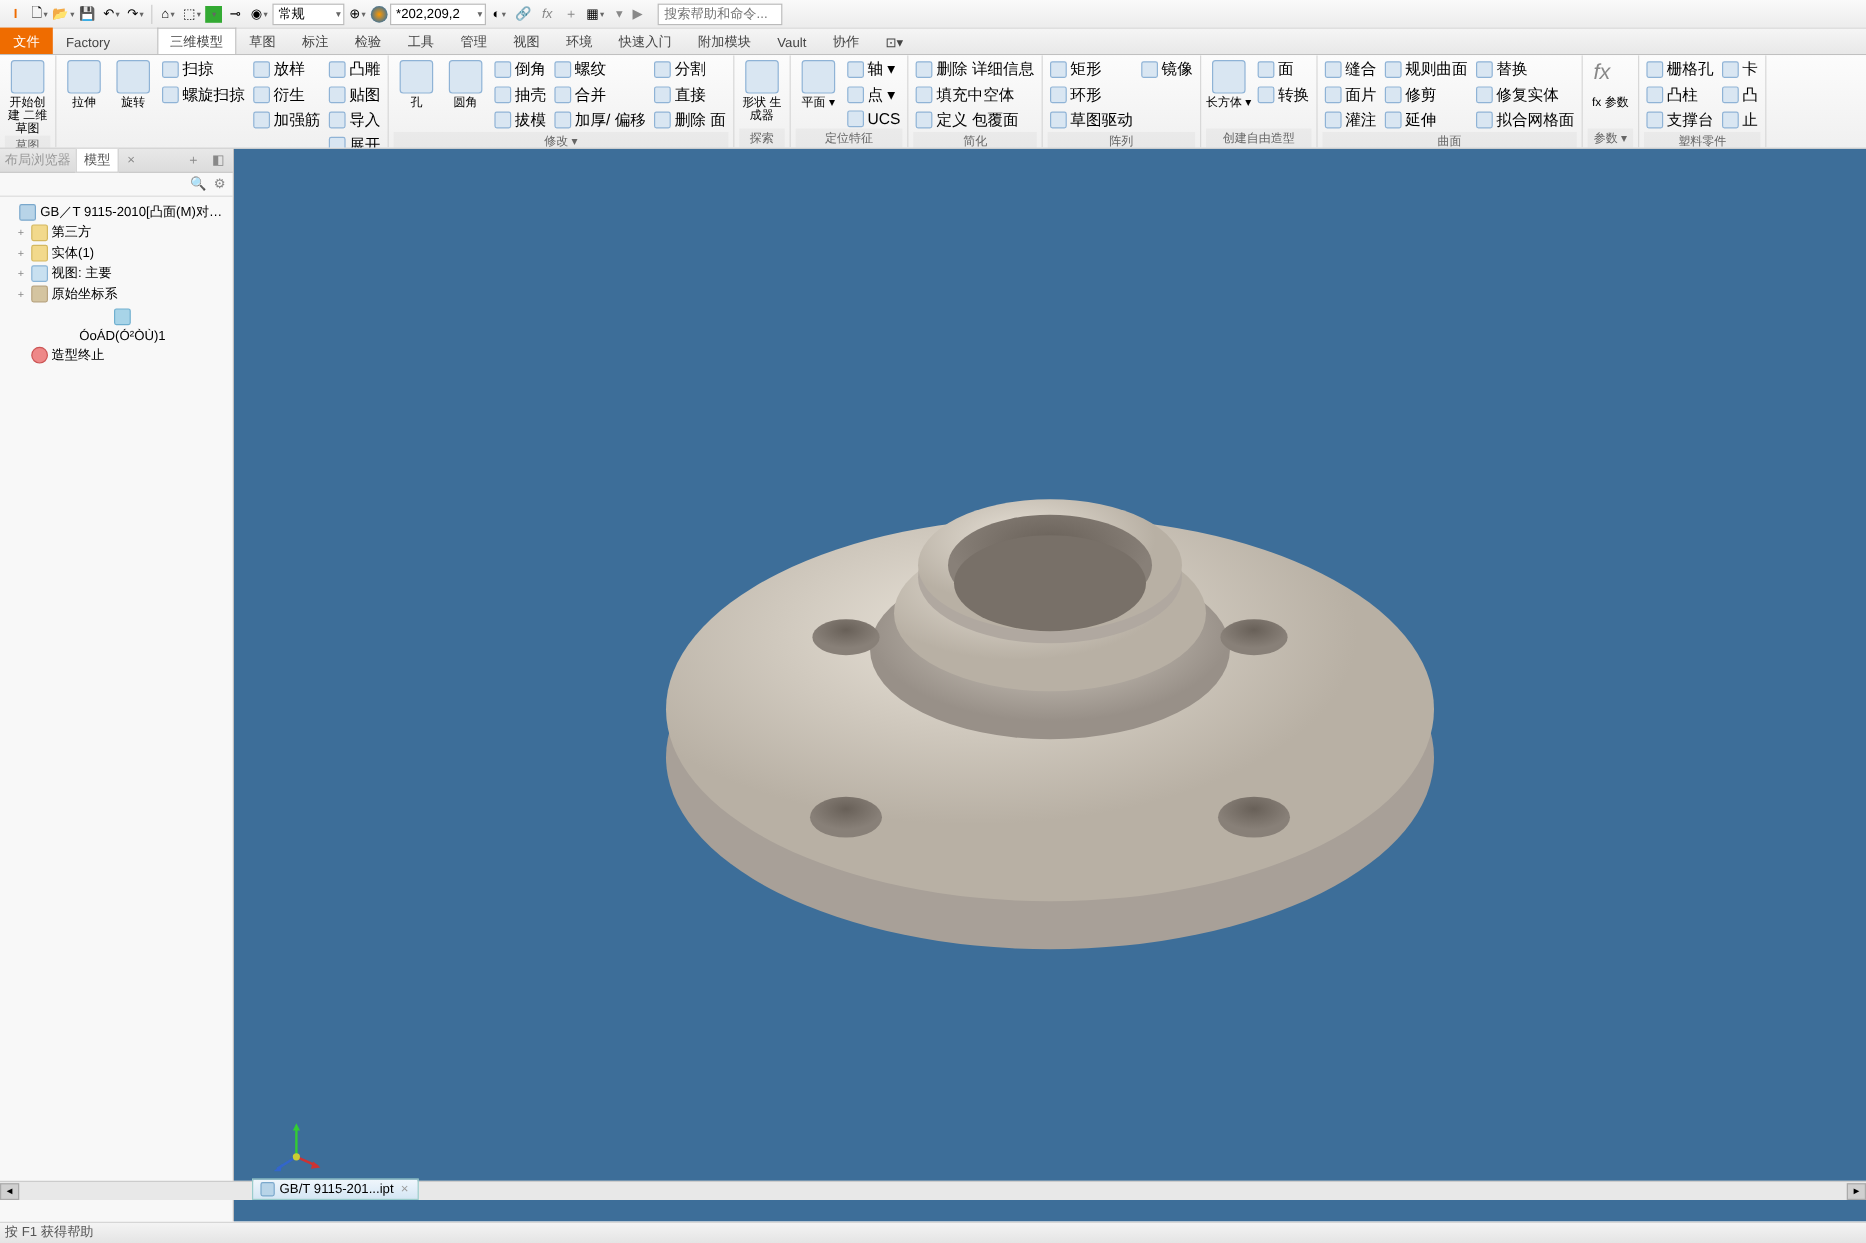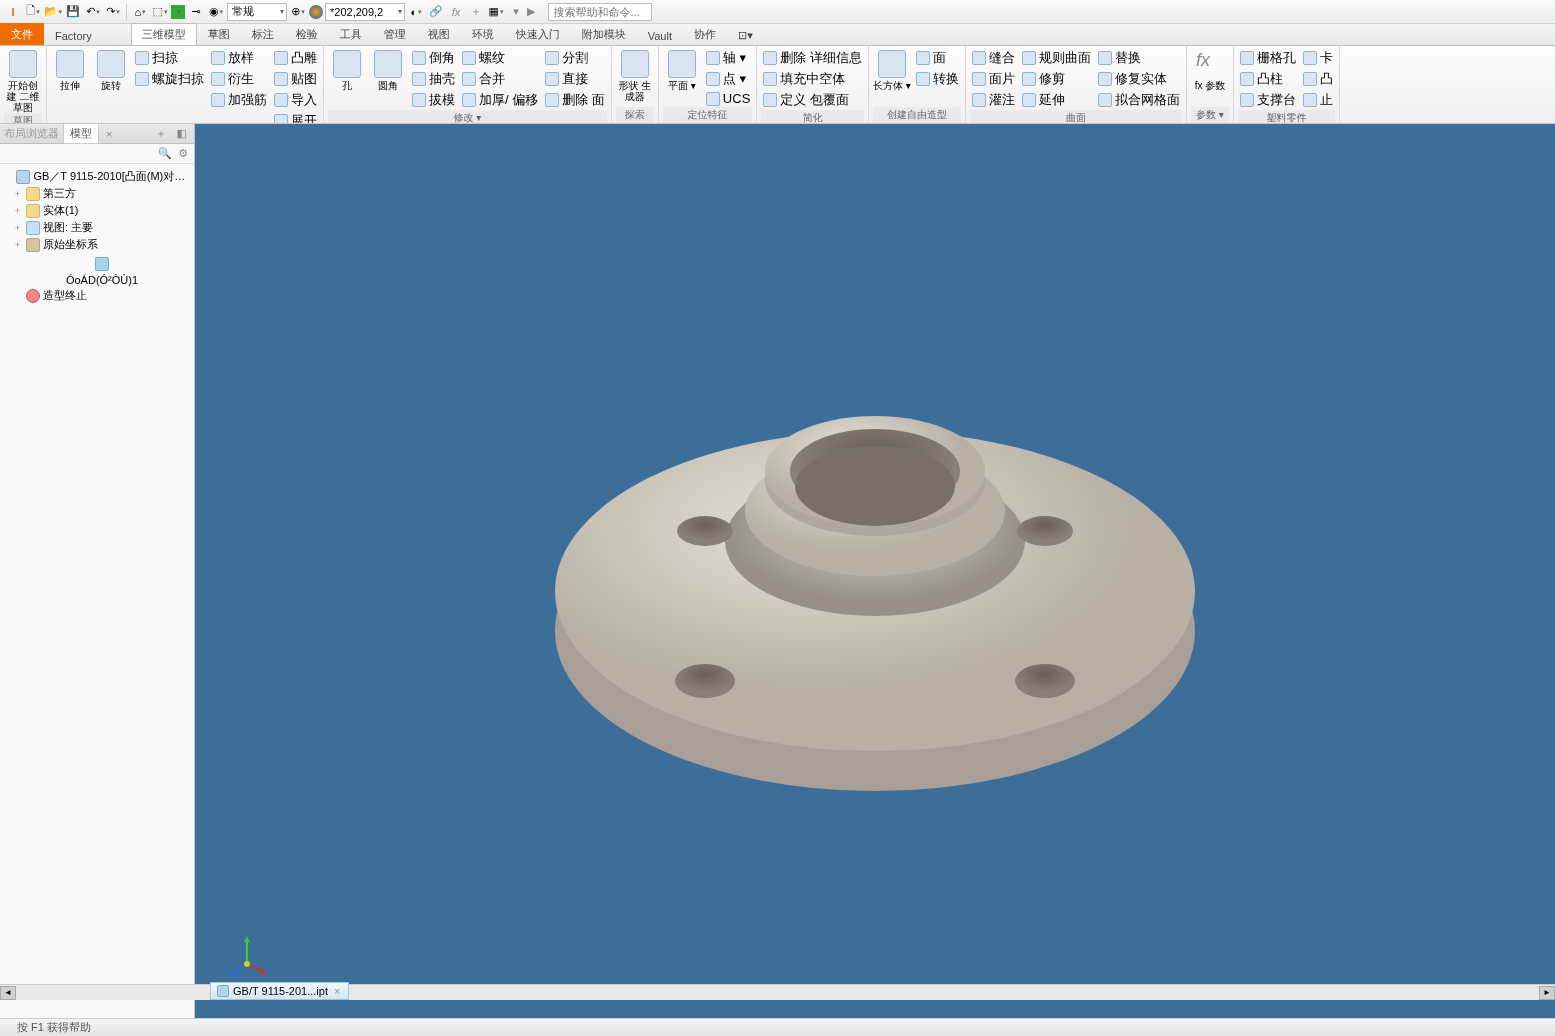--- a/index.html
+++ b/index.html
@@ -47,21 +47,21 @@
 .viewport { flex:1; background:#3d6e99; position:relative; overflow:hidden; }
 .axis { position:absolute; left:30px; bottom:40px; width:44px; height:44px; }
 .axis svg { width:100%; height:100%; }
 .hscroll { position:absolute; bottom:18px; left:0; right:0; height:16px; background:#e8e8e8; border-top:1px solid #ccc; display:flex; align-items:center; }
 .hscroll .arrow { width:16px; height:14px; background:#d0d0d0; border:1px solid #aaa; text-align:center; font-size:8px; line-height:12px; cursor:pointer; }
 .hscroll .track { flex:1; }
 .doctabs { position:absolute; bottom:18px; left:210px; height:18px; display:flex; z-index:5; }
 .doctab { background:linear-gradient(#f0f6fc,#d4e6f4); border:1px solid #9cc; padding:1px 6px; display:flex; align-items:center; gap:4px; font-size:10px; cursor:pointer; }
 .doctab .di { width:12px; height:12px; background:#b8d4e8; border:1px solid #7aa8cc; border-radius:2px; }
 .doctab .dx { color:#999; cursor:pointer; padding:0 2px; }
-.status { height:18px; background:linear-gradient(#f4f4f4,#e4e4e4); border-top:1px solid #ccc; display:flex; align-items:center; padding:0 17px; font-size:10px; color:#555; }
+.status { height:18px; background:linear-gradient(#f4f4f4,#e4e4e4); border-top:1px solid #ccc; display:flex; align-items:flex-start; padding:0 4px; font-size:10px; color:#555; }
 .status .st2 { margin-left:auto; }
 .flange { position:absolute; left:50%; top:50%; transform:translate(-50%,-50%); }
 </style>
 </head>
 <body>
 
 <div class="qat">
   <div class="ic" style="color:#ef6c00;font-weight:bold;">I</div>
   <div class="ic dd">🗋</div>
   <div class="ic dd">📂</div>
@@ -276,20 +276,45 @@
             <div class="si"></div>
             <span>填充中空体</span>
           </div>
           <div class="sm">
             <div class="si"></div>
             <span>定义 包覆面</span>
           </div>
         </div>
       </div>
       <div class="lbl">简化</div>
+    </div>
+    <div class="panel">
+      <div class="items">
+        <div class="col">
+          <div class="sm">
+            <div class="si"></div>
+            <span>矩形</span>
+          </div>
+          <div class="sm">
+            <div class="si"></div>
+            <span>环形</span>
+          </div>
+          <div class="sm">
+            <div class="si"></div>
+            <span>草图驱动</span>
+          </div>
+        </div>
+        <div class="col">
+          <div class="sm">
+            <div class="si"></div>
+            <span>镜像</span>
+          </div>
+        </div>
+      </div>
+      <div class="lbl">阵列</div>
     </div>
     <div class="panel">
       <div class="items">
         <div class="big">
           <div class="bi"></div>
           <div class="bt">长方体
 ▾</div>
         </div>
         <div class="col">
           <div class="sm">

